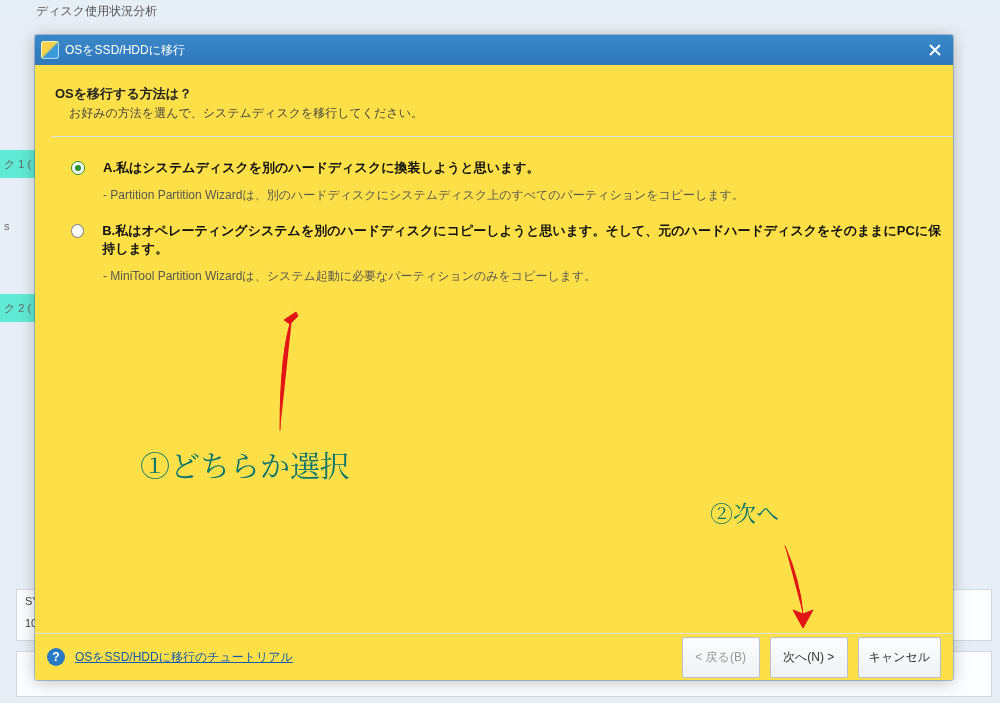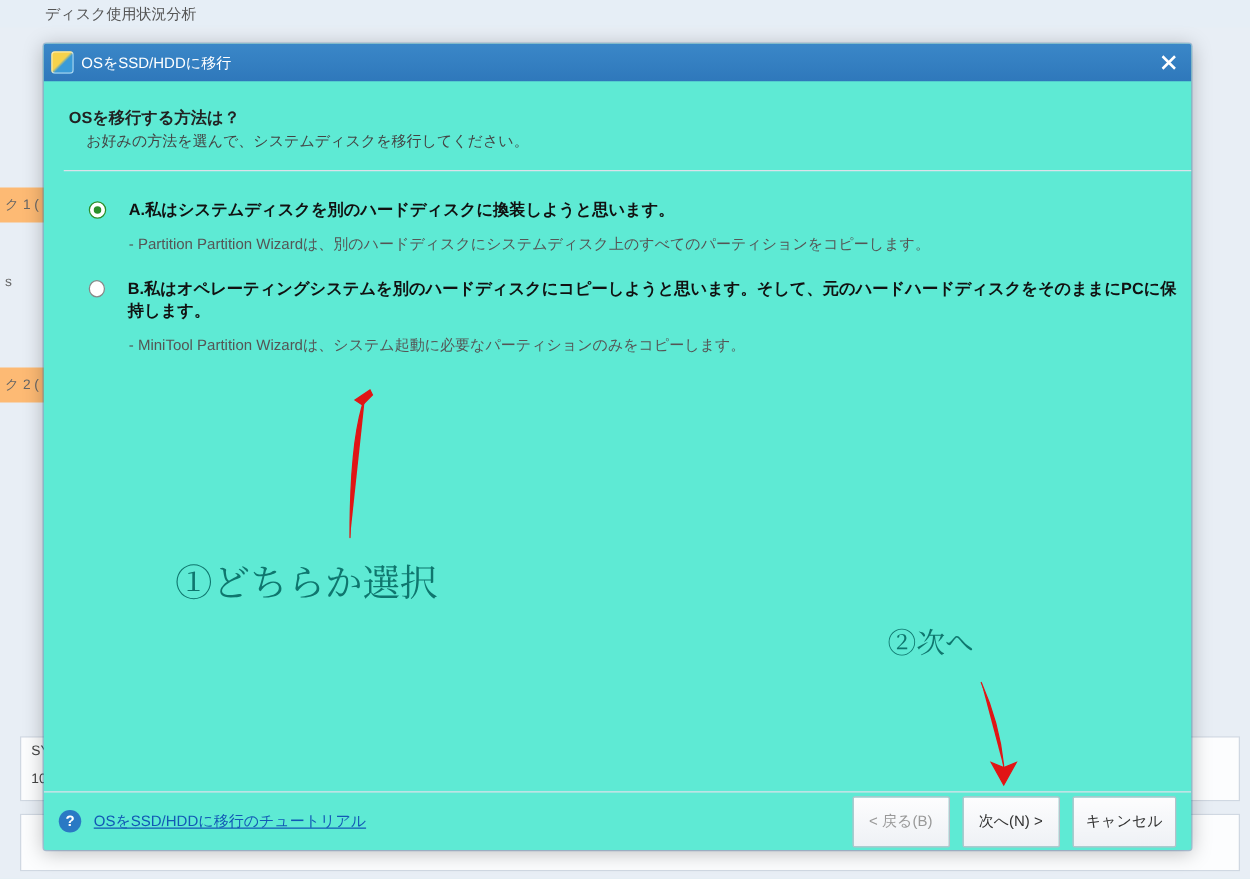--- a/index.html
+++ b/index.html
@@ -39,21 +39,21 @@
     height: 560px;
   }
   .bg-side-txt {
     font-size: 11px;
     color: #666;
     padding: 2px 4px;
     white-space: nowrap;
     overflow: hidden;
   }
   .bg-disk {
-    background: #fdba74;
+    background: #5eead4;
     margin-top: 60px;
     height: 24px;
     line-height: 24px;
   }
   .bg-bottom-strip {
     position: absolute;
     left: 16px;
     right: 8px;
     bottom: 62px;
     height: 50px;
@@ -79,21 +79,21 @@
   
   .modal-shell {
     position: absolute;
     left: 35px;
     top: 35px;
     width: 918px;
     height: 645px;
     box-shadow: 0 2px 16px rgba(0,0,0,0.25), 0 0 0 1px rgba(49,111,179,0.35);
     border-radius: 2px;
     overflow: hidden;
-    background: #5eead4;
+    background: #fde047;
     display: flex;
     flex-direction: column;
   }
   .modal-titlebar {
     height: 30px;
     background: linear-gradient(#3a87c8, #2f78bb);
     display: flex;
     align-items: center;
     padding: 0 0 0 6px;
     color: #fff;

